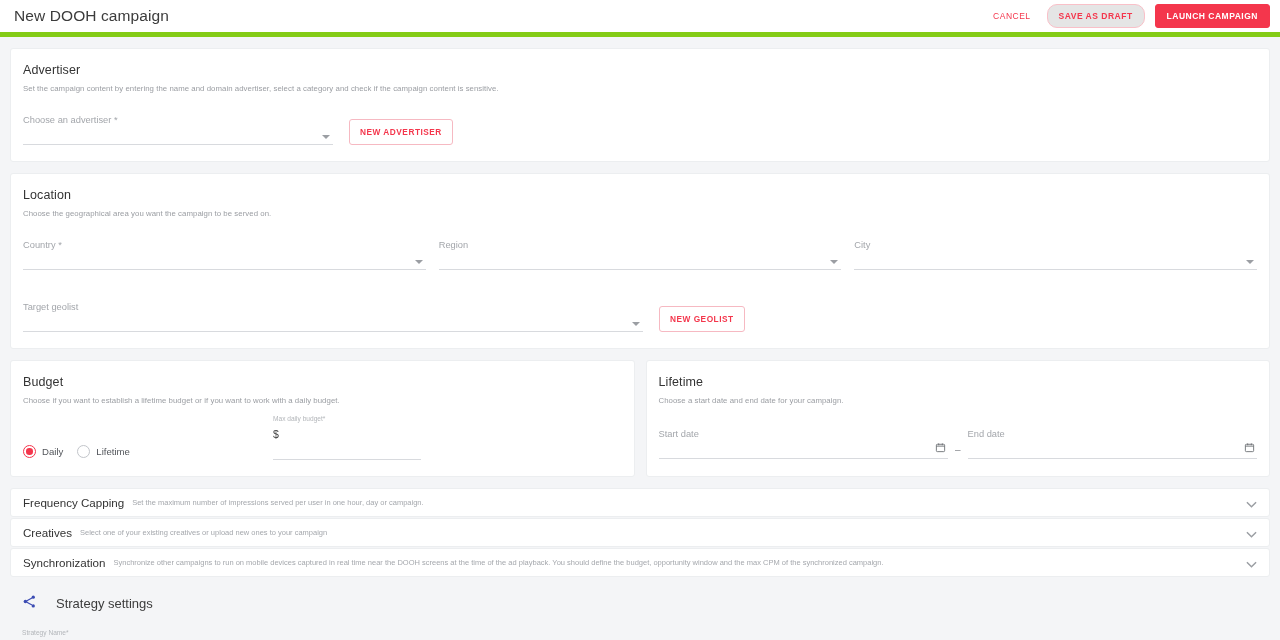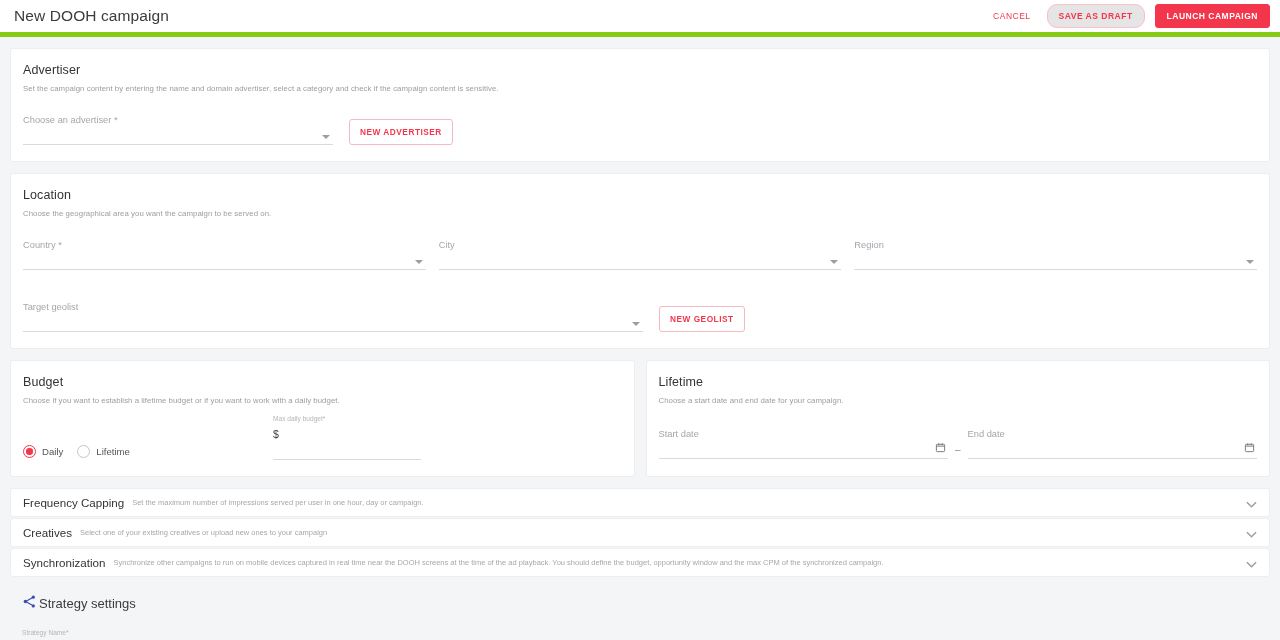--- a/index.html
+++ b/index.html
@@ -110,21 +110,21 @@
     background: #fff; border: 1px solid #eceef0; border-radius: 3px;
     height: 29px; display: flex; align-items: center;
     padding: 0 12px; margin-bottom: 1px; cursor: pointer;
   }
   .acc-title { font-size: 11.6px; color: #333; margin-right: 8px; white-space: nowrap; }
   .acc-desc { font-size: 7.5px; color: #a5a8ad; overflow: hidden; text-overflow: ellipsis; white-space: nowrap; }
   .acc-chev { margin-left: auto; padding-left: 10px; }
 
   
   .strategy { padding: 16px 12px 0 12px; }
-  .strategy-head { display: flex; align-items: center; gap: 2px; margin-bottom: 16px; }
+  .strategy-head { display: flex; align-items: center; gap: 19px; margin-bottom: 16px; }
   .strategy-title { font-size: 13px; color: #3c3c3c; }
   .strategy-fields { display: flex; gap: 14px; }
   .strategy-fields > div { flex: 1; }
   .footer-wrap { position: relative; height: 0; }
 </style>
 </head>
 <body>
 
 <div class="topbar">
   <div class="topbar-title">New DOOH campaign</div>
@@ -157,27 +157,27 @@
 
     <div class="row">
       <div class="field" style="flex:1">
         <div class="field-line">
           <span class="field-label">Country *</span>
         </div>
         <span class="caret"></span>
       </div>
       <div class="field" style="flex:1">
         <div class="field-line">
+          <span class="field-label">Region</span>
+        </div>
+        <span class="caret"></span>
+      </div>
+      <div class="field" style="flex:1">
+        <div class="field-line">
           <span class="field-label">City</span>
-        </div>
-        <span class="caret"></span>
-      </div>
-      <div class="field" style="flex:1">
-        <div class="field-line">
-          <span class="field-label">Region</span>
         </div>
         <span class="caret"></span>
       </div>
     </div>
 
     <div class="adv-row" style="margin-top:26px">
       <div class="field" style="width:620px">
         <div class="field-line">
           <span class="field-label">Target geolist</span>
         </div>

